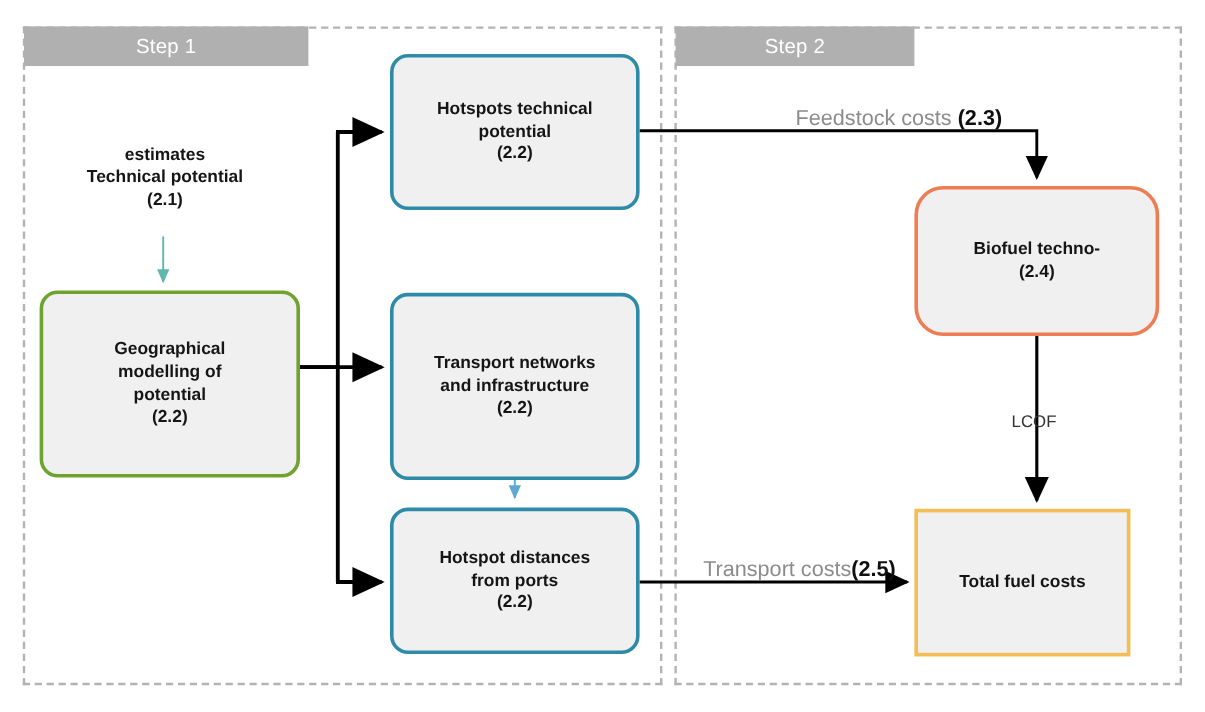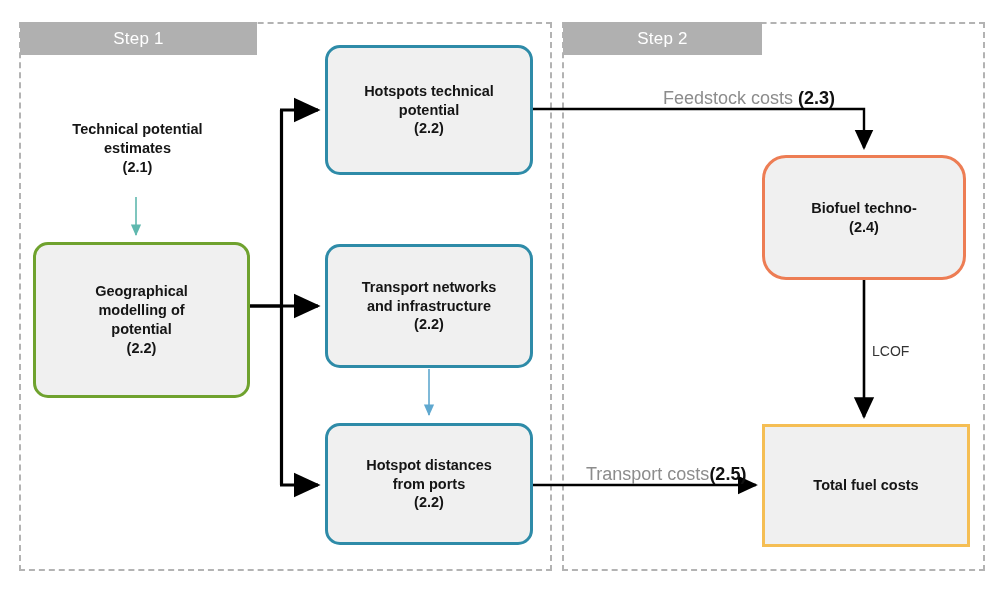--- a/index.html
+++ b/index.html
@@ -24,39 +24,39 @@
     padding:4px 25px;}
   .box .ln{display:block;white-space:nowrap;}
   .rounded{border-radius:15px;}
   .b-teal{border:3px solid #2E8BA8;}
   .b-green{border:3px solid #6FA22E;}
   .b-orange{border:3px solid #ED7D54;}
   .b-amber{border:3px solid #F5BE54;}
 
   #box-geo      {left:33px;  top:242px; width:217px; height:156px;}
   #box-hotspots {left:325px; top:45px;  width:208px; height:130px;}
-  #box-transport{left:325px; top:244px; width:208px; height:124px;}
+  #box-transport{left:325px; top:244px; width:208px; height:156px;}
   #box-distances{left:325px; top:423px; width:208px; height:122px;}
   #box-biofuel  {left:762px; top:155px; width:204px; height:125px;border-radius:24px;}
-  #box-total    {left:762px; top:424px; width:208px; height:123px;}
+  #box-total    {left:762px; top:424px; width:180px; height:123px;}
 
   
   #label-tech{position:absolute;left:35px;top:120px;width:205px;text-align:center;
     font-weight:bold;font-size:14.5px;line-height:1.30;color:#151515;}
   #label-tech .ln{display:block;white-space:nowrap;}
 
   
   #wires{position:absolute;left:0;top:0;width:1004px;height:593px;pointer-events:none;}
 
   
   .edge-label{position:absolute;white-space:nowrap;font-size:18px;color:#8c8c8c;font-weight:400;}
   .edge-label b{color:#101010;font-weight:bold;}
   #lbl-feedstock{left:663px;top:88px;}
   #lbl-transport{left:586px;top:464px;}
-  #lbl-lcof{left:872px;top:343px;color:#333333;font-size:14px;}
+  #lbl-lcof{left:843px;top:343px;color:#333333;font-size:14px;}
 </style>
 </head>
 <body>
 
 <div id="canvas">
 
   <div class="step-zone" id="step1-zone"></div>
   <div class="step-zone" id="step2-zone"></div>
 
   <svg id="wires" viewBox="0 0 1004 593" xmlns="http://www.w3.org/2000/svg">
@@ -111,22 +111,22 @@
   </svg>
 
   <div class="step-banner" id="step1-banner">
     <span>Step 1</span>
   </div>
   <div class="step-banner" id="step2-banner">
     <span>Step 2</span>
   </div>
 
   <div id="label-tech">
+    <span class="ln">estimates</span>
     <span class="ln">Technical potential</span>
-    <span class="ln">estimates</span>
     <span class="ln">(2.1)</span>
   </div>
 
   <div class="box rounded b-green" id="box-geo">
     <span class="ln">Geographical</span>
     <span class="ln">modelling of</span>
     <span class="ln">potential</span>
     <span class="ln">(2.2)</span>
   </div>
 

